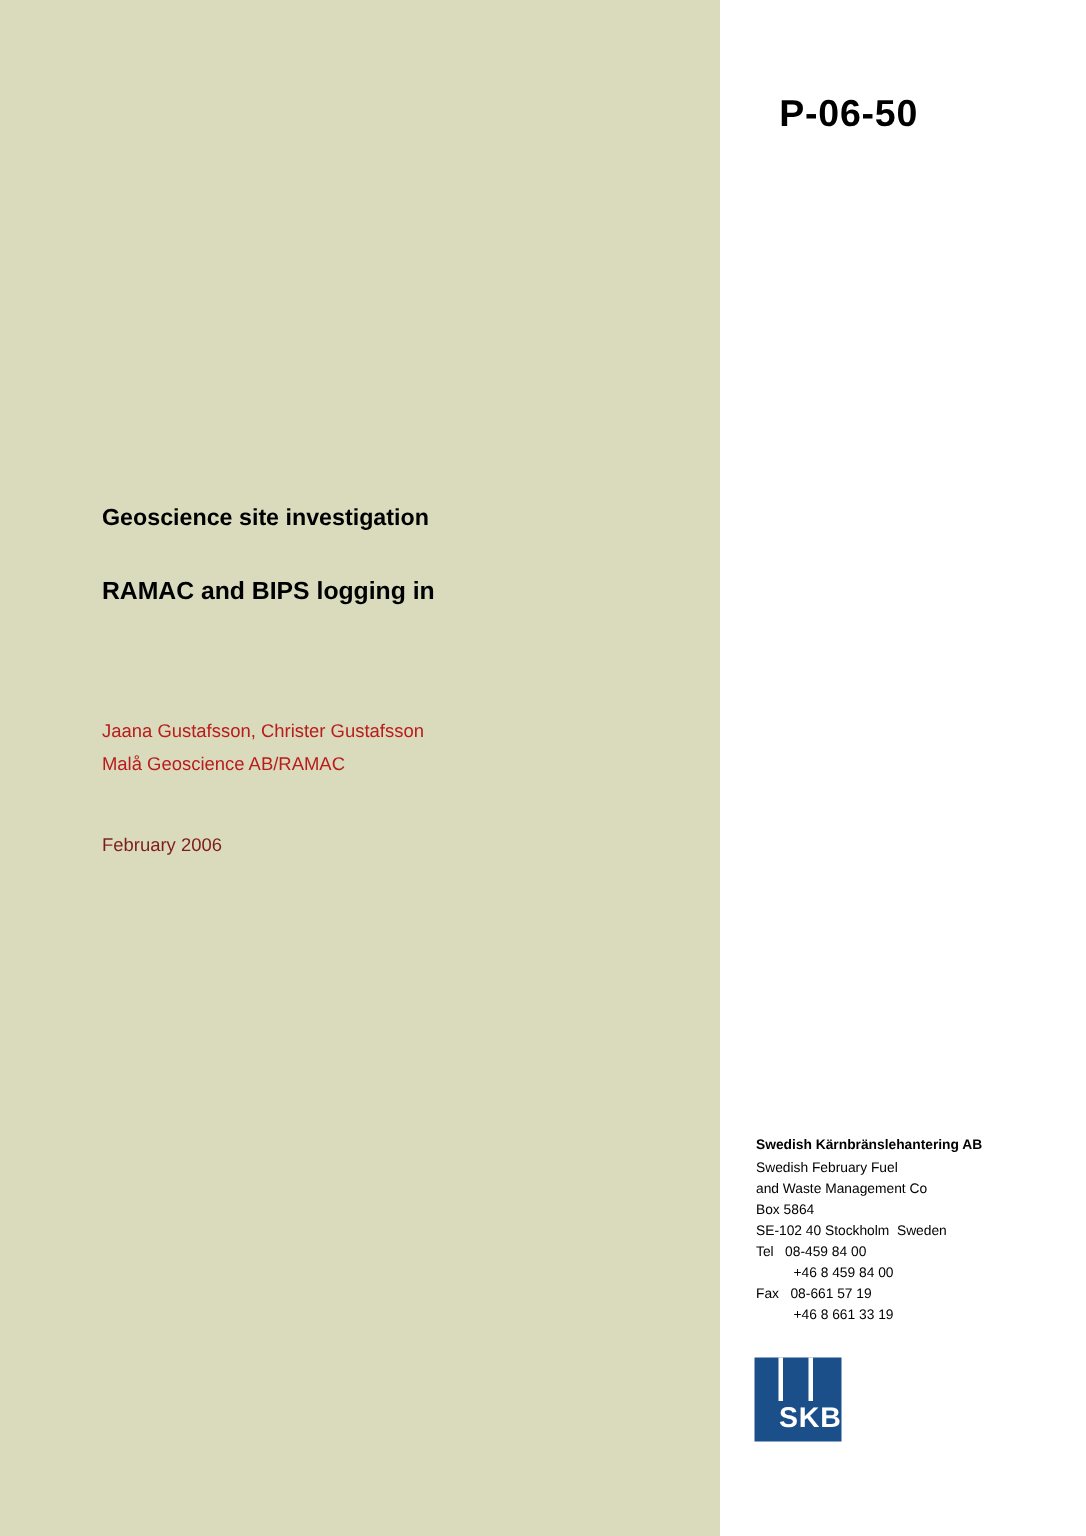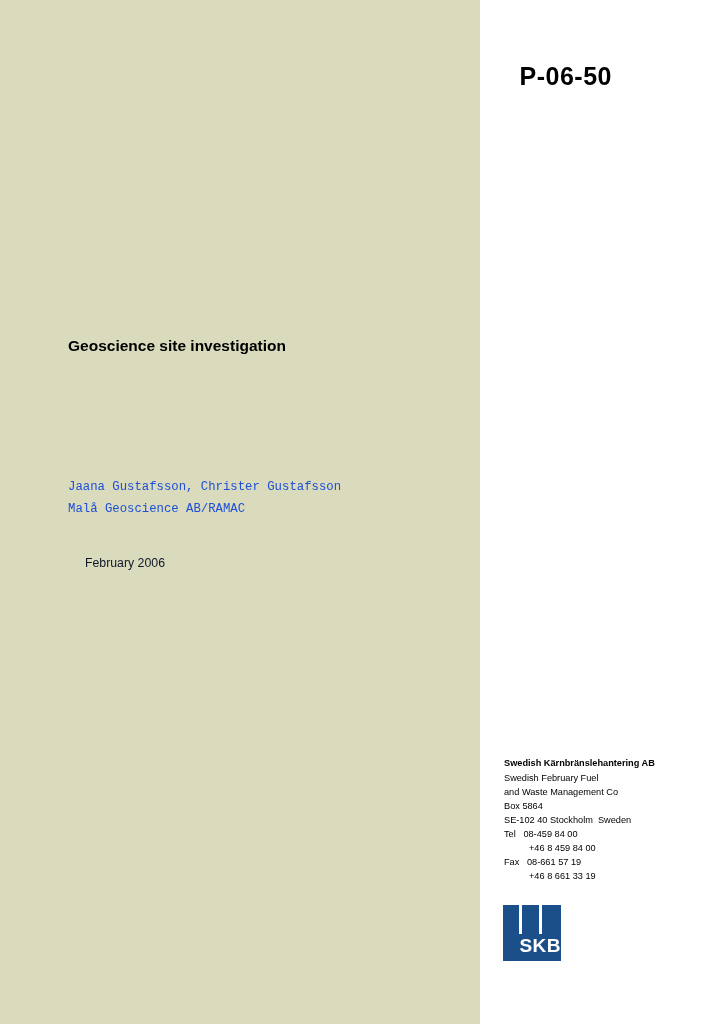--- a/index.html
+++ b/index.html
@@ -57,29 +57,28 @@
     color: #000;
     margin: 0;
     line-height: 1.45;
   }
   .authors {
     position: absolute;
     left: 68px;
     top: 477px;
     font-size: 12.3px;
     line-height: 1.75;
-    color: #1d4ed8;
-    font-family: Liberation Mono, monospace;
+    color: #b91c1c;
   }
   .date {
     position: absolute;
-    left: 85px;
+    left: 68px;
     top: 556px;
     font-size: 12.3px;
-    color: #0f172a;
+    color: #7f1d1d;
   }
   .address {
     position: absolute;
     left: 504px;
     top: 757px;
     font-size: 9.2px;
     line-height: 1.52;
     color: #000;
     width: 200px;
   }
@@ -132,21 +131,21 @@
 
 <div class="page">
 
   <div class="left-panel"></div>
 
   <div class="report-number">P-06-50</div>
 
   <div class="title-block">
     <p class="site-line">Geoscience site investigation</p>
     <p class="main-title">
-      <br>
+      <span>RAMAC and BIPS logging in</span><br>
     </p>
   </div>
 
   <div class="authors">
     <div>Jaana Gustafsson, Christer Gustafsson</div>
     <div>Malå Geoscience AB/RAMAC</div>
   </div>
 
   <div class="date">February 2006</div>
 

